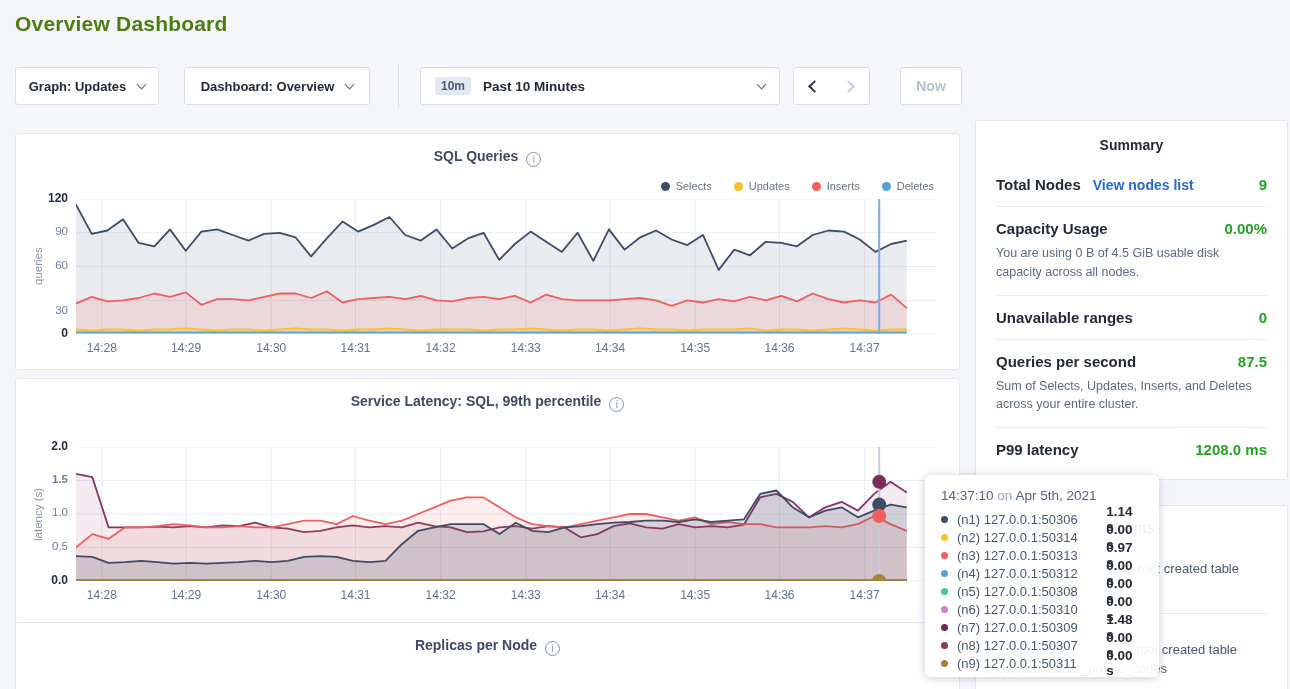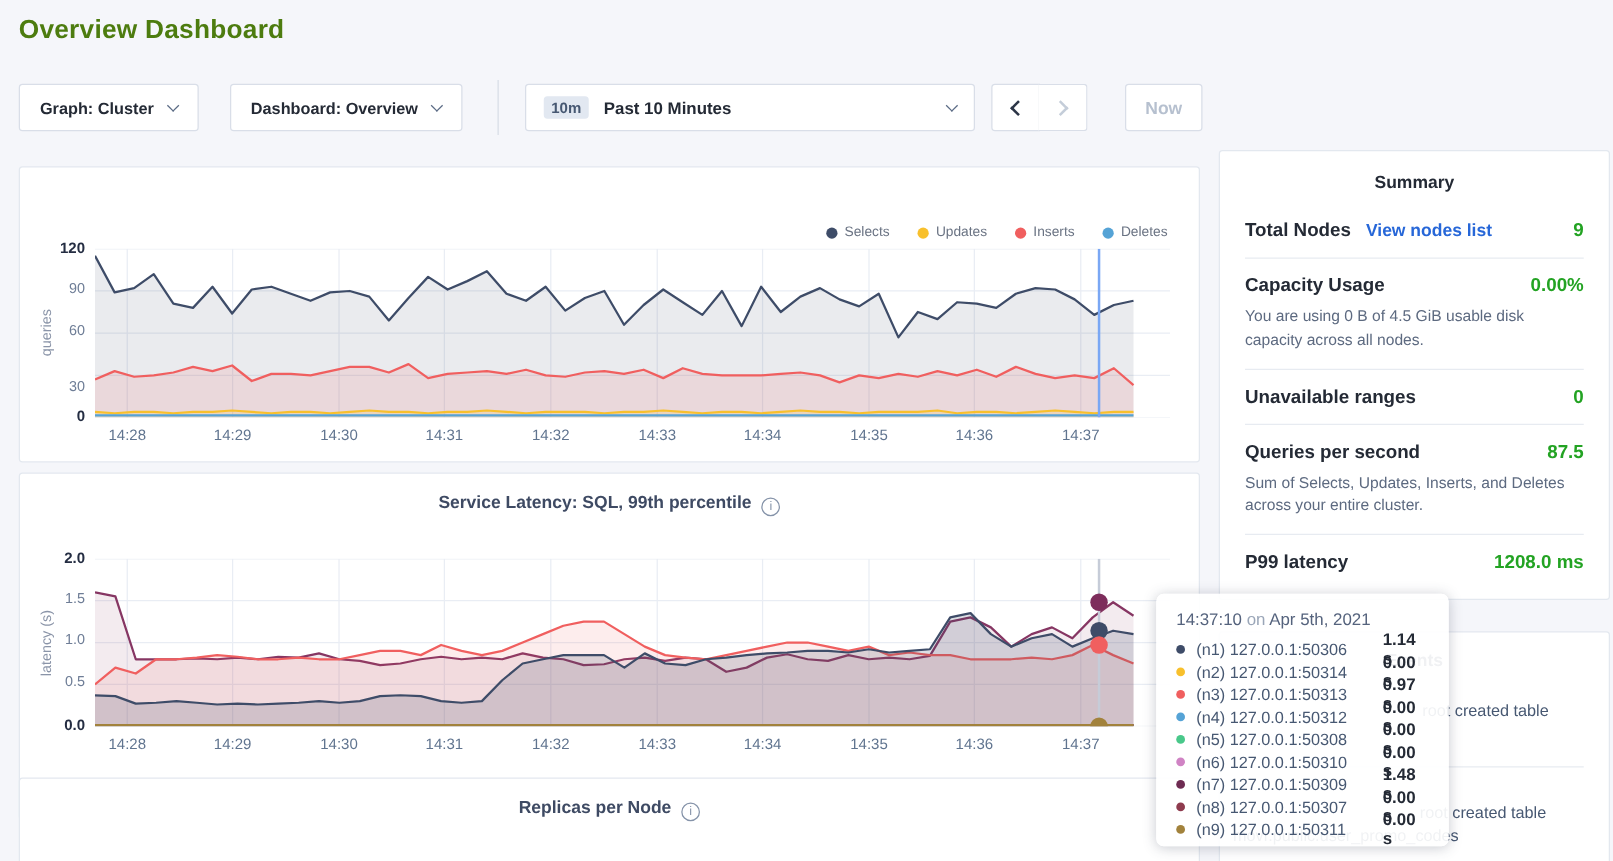--- a/index.html
+++ b/index.html
@@ -63,21 +63,21 @@
   .tt-node { font-size:13px; color:#475872; width:152px; }
   .tt-value { font-size:13.5px; font-weight:700; color:#242a35; }
 </style>
 </head>
 <body>
 
 <h1 class="page-title">Overview Dashboard</h1>
 
 <div>
   <button class="btn" style="left:15px;width:144px">
-    <span>Graph: Cluster</span>
+    <span>Graph: Updates</span>
     <span class="chev"></span>
   </button>
   <button class="btn" style="left:184px;width:186px">
     <span>Dashboard: Overview</span>
     <span class="chev"></span>
   </button>
   <div class="vdivider" style="left:398px;top:64px;height:44px"></div>
   <button class="btn time-btn" style="left:420px;width:360px">
     <span class="badge">10m</span>
     <span class="range-label">Past 10 Minutes</span>
@@ -86,20 +86,23 @@
   <button class="btn" style="left:793px;width:39px;border-radius:3px 0 0 3px">
     <span class="arrow-l"></span>
   </button>
   <button class="btn" style="left:831px;width:39px;border-radius:0 3px 3px 0;border-left:none">
     <span class="arrow-r"></span>
   </button>
   <button class="btn now-btn" style="left:900px;width:62px">Now</button>
 </div>
 
 <div class="card chart-card" style="left:15px;top:133px;width:945px;height:237px">
+  <div class="chart-title">
+    <span>SQL Queries</span><span class="info-icon">i</span>
+  </div>
   <div class="legend" style="top:46px;right:25px">
       <span class="legend-item">
         <span class="legend-dot" style="background: rgb(62, 76, 104);"></span>
         <span>Selects</span>
       </span>
       <span class="legend-item">
         <span class="legend-dot" style="background: rgb(248, 192, 44);"></span>
         <span>Updates</span>
       </span>
       <span class="legend-item">
@@ -153,21 +156,21 @@
       <line x1="803.24" y1="0" x2="803.24" y2="135" stroke="#7aa7f4" stroke-width="2"></line>
     </svg>
   </div>
 
 <div class="card chart-card" style="left:15px;top:378px;width:945px;height:278px">
   <div class="chart-title">
     <span>Service Latency: SQL, 99th percentile</span><span class="info-icon">i</span>
   </div>
 <div class="yunit" style="top: 68px; height: 134px;">latency (s)</div>
     <div class="ytick bold" style="top: 60px;">2.0</div>
-    <div class="ytick" style="top: 93.5px;">1.5</div>
+    <div class="ytick" style="top: 93.5px; font-weight: bold;">1.5</div>
     <div class="ytick" style="top: 127px;">1.0</div>
     <div class="ytick" style="top: 160.5px;">0.5</div>
     <div class="ytick bold" style="top: 194px;">0.0</div>
     <div class="xtick" style="left: 60.8px; top: 209px;">14:28</div>
     <div class="xtick" style="left: 145.08px; top: 209px;">14:29</div>
     <div class="xtick" style="left: 230.22px; top: 209px;">14:30</div>
     <div class="xtick" style="left: 314.5px; top: 209px;">14:31</div>
     <div class="xtick" style="left: 399.64px; top: 209px;">14:32</div>
     <div class="xtick" style="left: 484.78px; top: 209px;">14:33</div>
     <div class="xtick" style="left: 569.06px; top: 209px;">14:34</div>

